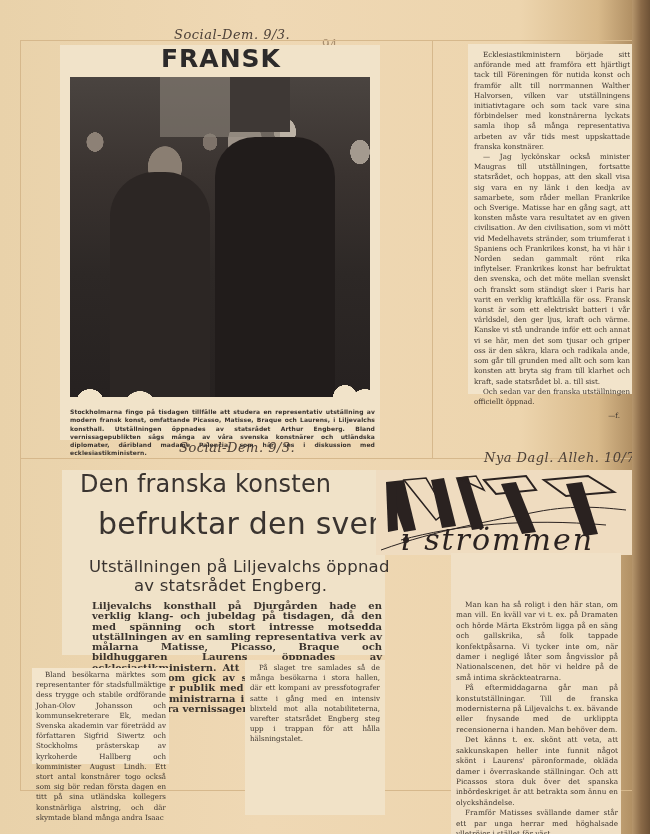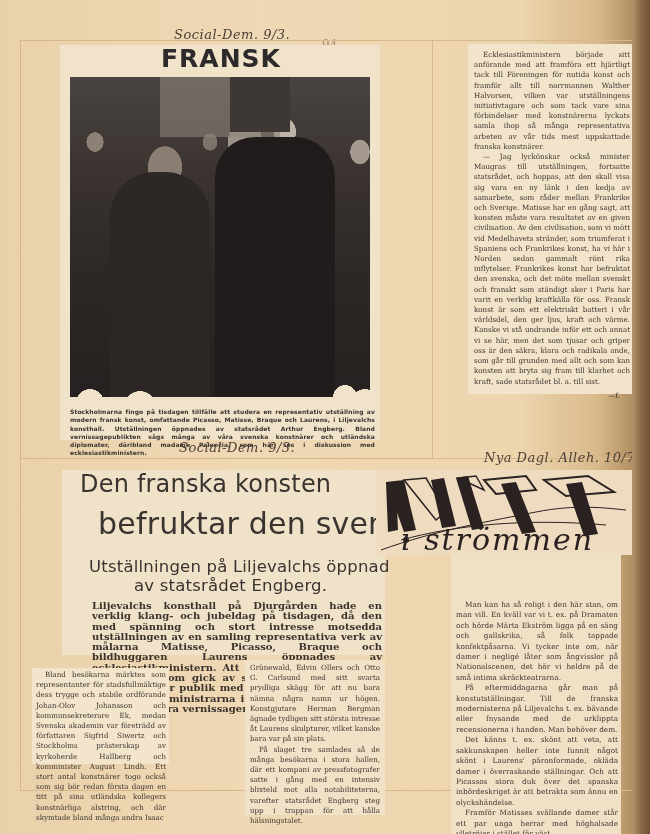--- a/index.html
+++ b/index.html
@@ -143,41 +143,41 @@
       <div class="man"></div>
       <div class="scallop"></div>
     </div>
     <div class="caption">Stockholmarna fingo på tisdagen tillfälle att studera en representativ utställning av modern fransk konst, omfattande Picasso, Matisse, Braque och Laurens, i Liljevalchs konsthall. Utställningen öppnades av statsrådet Arthur Engberg. Bland vernissagepublikten sågs många av våra svenska konstnärer och utländska diplomater, däribland madame Palencia, som här ses i diskussion med ecklesiastikministern.</div>
   </div>
 
   <div class="clip c2">
     <div class="body-text">
       <p>Ecklesiastikministern började sitt anförande med att framföra ett hjärtligt tack till Föreningen för nutida konst och framför allt till norrmannen Walther Halvorsen, vilken var utställningens initiativtagare och som tack vare sina förbindelser med konstnärerna lyckats samla ihop så många representativa arbeten av vår tids mest uppskattade franska konstnärer.</p>
       <p>— Jag lyckönskar också minister Maugras till utställningen, fortsatte statsrådet, och hoppas, att den skall visa sig vara en ny länk i den kedja av samarbete, som råder mellan Frankrike och Sverige. Matisse har en gång sagt, att konsten måste vara resultatet av en given civilisation. Av den civilisation, som vi mött vid Medelhavets stränder, som triumferat i Spaniens och Frankrikes konst, ha vi här i Norden sedan gammalt rönt rika inflytelser. Frankrikes konst har befruktat den svenska, och det möte mellan svenskt och franskt som ständigt sker i Paris har varit en verklig kraftkälla för oss. Fransk konst är som ett elektriskt batteri i vår världsdel, den ger ljus, kraft och värme. Kanske vi stå undrande inför ett och annat vi se här, men det som tjusar och griper oss är den säkra, klara och radikala ande, som går till grunden med allt och som kan konsten att bryta sig fram till klarhet och kraft, sade statsrådet bl. a. till sist.</p>
+      <p>Och sedan var den franska utställningen officiellt öppnad.</p>
       <div class="sig">—f.</div>
     </div>
   </div>
 
   <div class="clip c3">
     <div class="h-big h1a">Den franska konsten</div>
     <div class="h-big h1b">befruktar den svenska</div>
     <div class="h-big h2b">av statsrådet Engberg.</div>
     <div class="h-big h2a">Utställningen på Liljevalchs öppnad</div>
     <div class="lead">Liljevalchs konsthall på Djurgården hade en verklig klang- och jubeldag på tisdagen, då den med spänning och stort intresse motsedda utställningen av en samling representativa verk av målarna Matisse, Picasso, Braque och bildhuggaren Laurens öppnades av ecklesiastikministern. Att det var ett icke vanligt evenemang som gick av stapeln märktes ganska lätt, ty en stor publik med franska, ryska, spanska och belgiska ministrarna i spetsen hade mött upp för att övervara vernissagen.</div>
   </div>
 
   <div class="clip c4">
     <div class="body-text">
       <p>Bland besökarna märktes som representanter för stadsfullmäktige dess trygge och stabile ordförande Johan-Olov Johansson och kommunsekreterare Ek, medan Svenska akademin var företrädd av författaren Sigfrid Siwertz och Stockholms prästerskap av kyrkoherde Hallberg och komminister August Lindh. Ett stort antal konstnärer togo också som sig bör redan första dagen en titt på sina utländska kollegers konstnärliga alstring, och där skymtade bland många andra Isaac</p>
     </div>
   </div>
 
   <div class="clip c5">
     <div class="body-text">
-      <p style="text-indent:0">Grünewald, Edvin Ollers och Otto G. Carlsund med sitt svarta prydliga skägg för att nu bara nämna några namn ur högen. Konstgjutare Herman Bergman ägnade tydligen sitt största intresse åt Laurens skulpturer, vilket kanske bara var på sin plats.</p>
       <p>På slaget tre samlades så de många besökarna i stora hallen, där ett kompani av pressfotografer satte i gång med en intensiv blixteld mot alla notabiliteterna, varefter statsrådet Engberg steg upp i trappan för att hålla hälsningstalet.</p>
     </div>
   </div>
 
   <div class="clip c6">
     <svg class="nytt-svg" width="255" height="85" viewBox="0 0 255 85">
 
       <polygon points="10,12 28,10 40,60 28,62" fill="#2a2220"></polygon>
       <polygon points="10,12 20,14 22,60 12,62" fill="#2a2220"></polygon>
       <polygon points="28,10 50,8 70,42 60,50" fill="none" stroke="#2a2220" stroke-width="1.5"></polygon>

